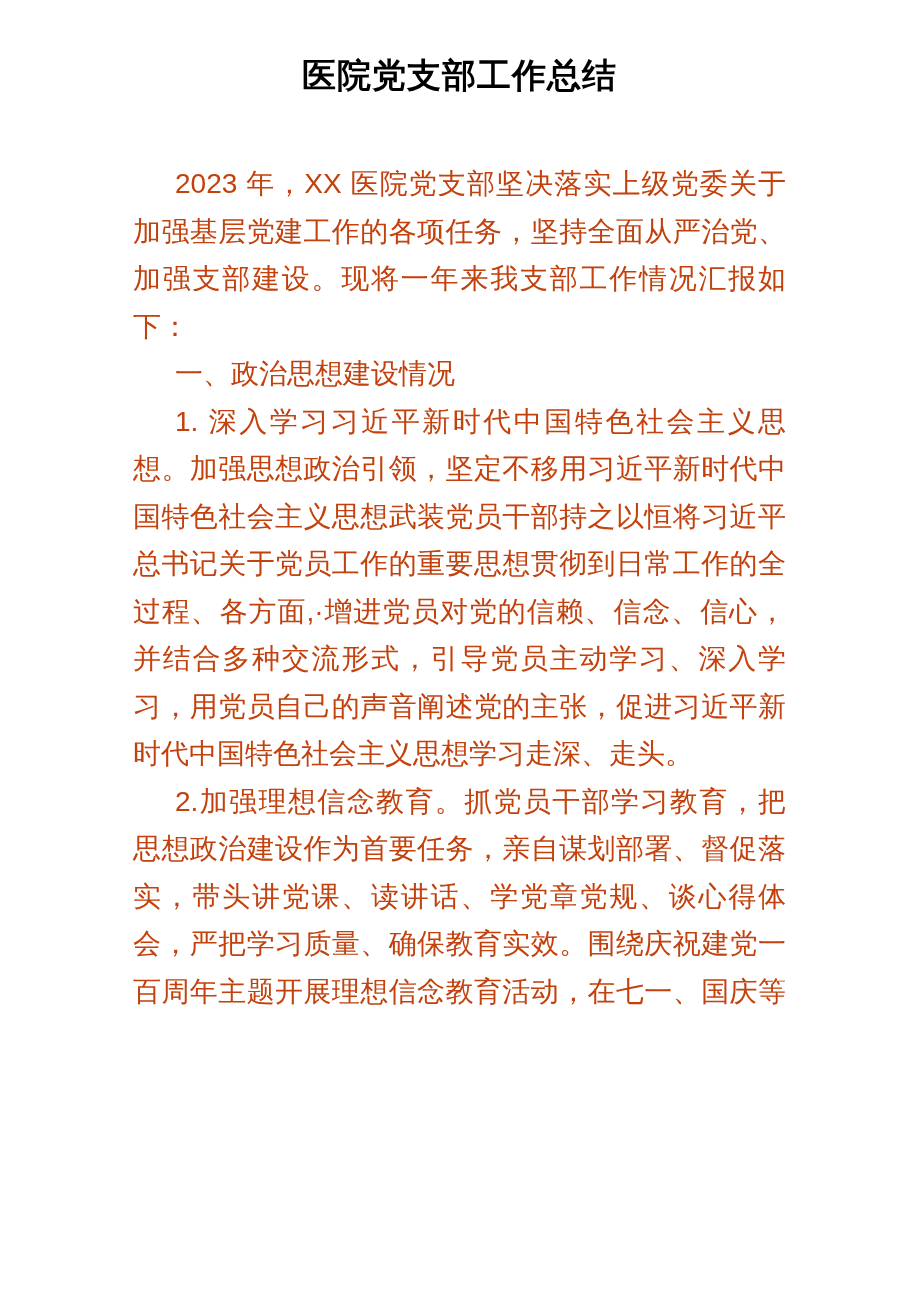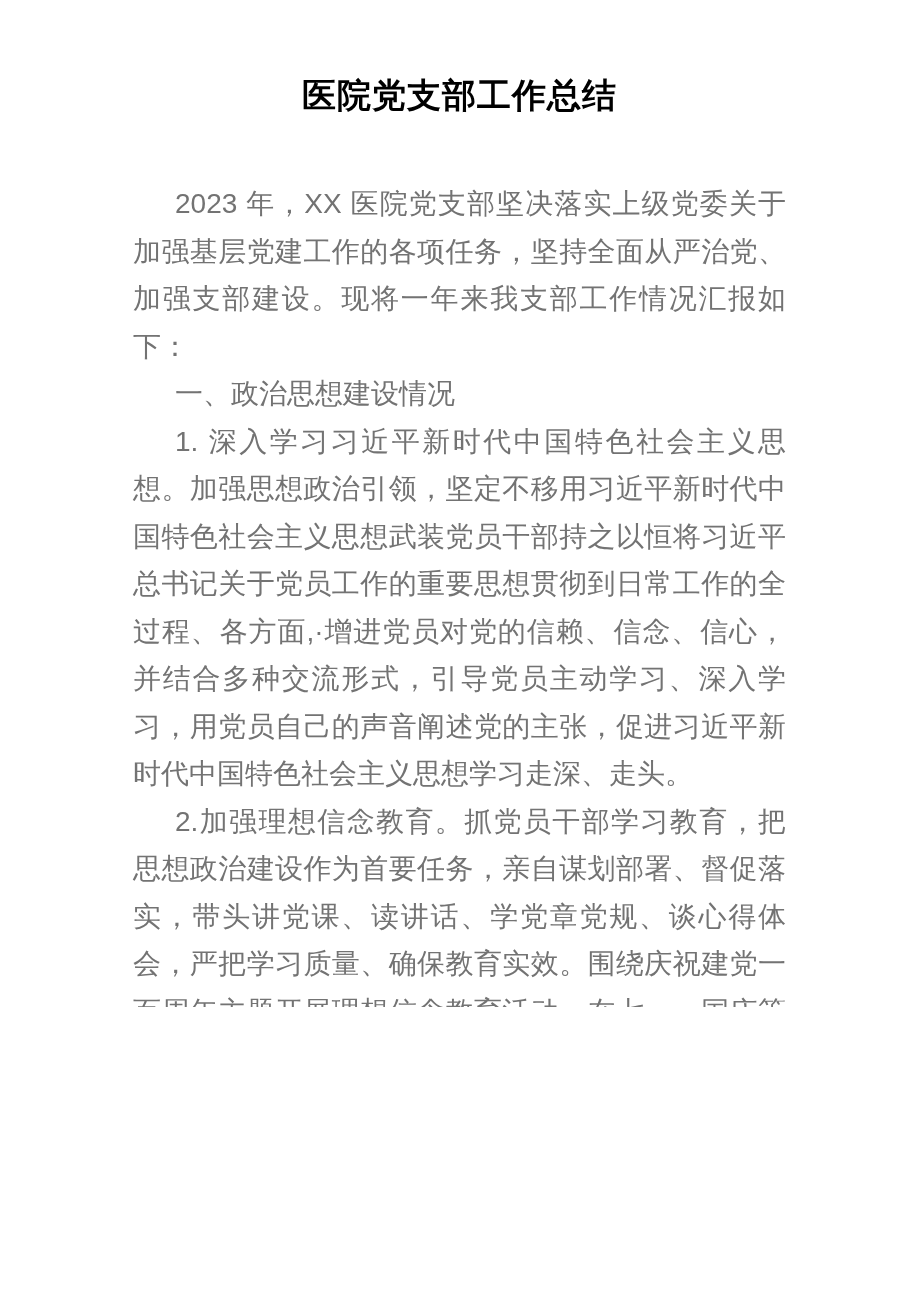--- a/index.html
+++ b/index.html
@@ -10,41 +10,41 @@
   .page {
     position: relative;
     width: 920px;
     height: 1007px;
     margin: 0 auto;
     background: #ffffff;
     color: #000000;
     font-family: "Liberation Sans", "DejaVu Sans", sans-serif;
     overflow: hidden;
     box-sizing: border-box;
-    padding: 72px 134px 0 133px;
+    padding: 52px 134px 0 133px;
   }
   .doc-title {
     margin: 0 0 62px 0;
     font-size: 34px;
     font-weight: bold;
     line-height: 46px;
     text-align: center;
     letter-spacing: 1px;
     color: #000000;
   }
   .doc-body {
     font-size: 28px;
     line-height: 47.5px;
     text-align: justify;
   }
   .para {
     margin: 0;
     text-indent: 42px;
     word-break: break-all;
-    color: #737373;
+    color: #c2410c;
   }
   .para.heading {
     font-weight: normal;
   }
   .para.last {
     margin-top: 14px;
   }
 </style>
 </head>
 <body>

